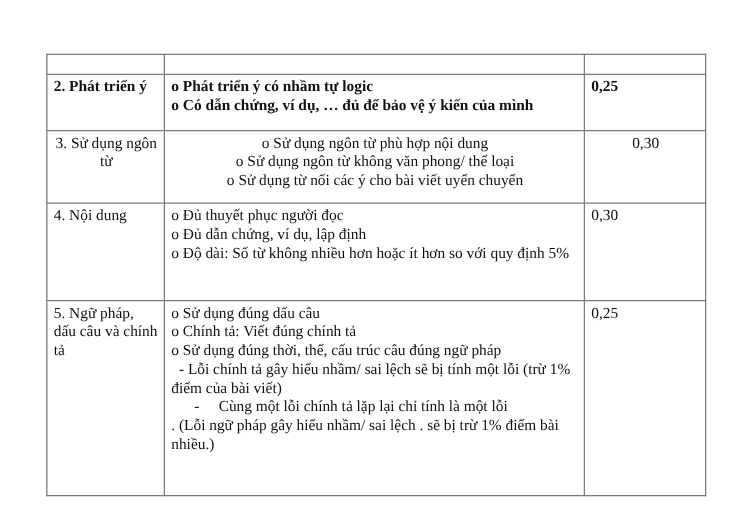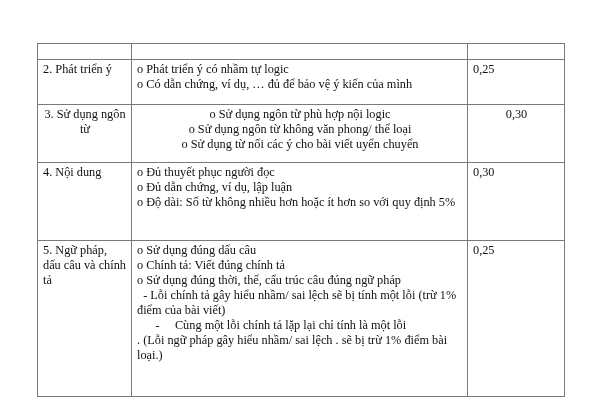--- a/index.html
+++ b/index.html
@@ -27,21 +27,21 @@
     table.rubric td {
       border: 1px solid #7a7a7a;
       vertical-align: top;
       padding: 2px 4px 0 5px;
       line-height: 15px;
     }
     col.c1 { width: 94px; }
     col.c2 { width: 336px; }
     col.c3 { width: 97px; }
     tr.r0 td { height: 13px; }
-    tr.r1 td { height: 42px; }
+    tr.r1 td { height: 42px; font-weight: bold; }
     tr.r2 td { height: 55px; text-align: center; }
     tr.r3 td { height: 75px; }
     tr.r4 td { height: 153px; }
     .line { display: block; white-space: pre-wrap; }
     .crit { display: block; }
   </style>
 </head>
 <body>
 
 <table class="rubric">
@@ -66,48 +66,48 @@
       <span class="line">o Có dẫn chứng, ví dụ, … đủ để bảo vệ ý kiến của mình</span>
     </td>
     <td>0,25</td>
   </tr>
 
   <tr class="r2">
     <td>
       <span class="crit">3. Sử dụng ngôn từ</span>
     </td>
     <td>
-      <span class="line">o Sử dụng ngôn từ phù hợp nội logic</span>
+      <span class="line">o Sử dụng ngôn từ phù hợp nội dung</span>
       <span class="line">o Sử dụng ngôn từ không văn phong/ thể loại</span>
       <span class="line">o Sử dụng từ nối các ý cho bài viết uyển chuyển</span>
     </td>
     <td>0,30</td>
   </tr>
 
   <tr class="r3">
     <td>
       <span class="crit">4. Nội dung</span>
     </td>
     <td>
       <span class="line">o Đủ thuyết phục người đọc</span>
-      <span class="line">o Đủ dẫn chứng, ví dụ, lập luận</span>
+      <span class="line">o Đủ dẫn chứng, ví dụ, lập định</span>
       <span class="line">o Độ dài: Số từ không nhiều hơn hoặc ít hơn so với quy định 5%</span>
     </td>
     <td>0,30</td>
   </tr>
 
   <tr class="r4">
     <td>
       <span class="crit">5. Ngữ pháp, dấu câu và chính tả</span>
     </td>
     <td>
       <span class="line">o Sử dụng đúng dấu câu</span>
       <span class="line">o Chính tả: Viết đúng chính tả</span>
       <span class="line">o Sử dụng đúng thời, thể, cấu trúc câu đúng ngữ pháp</span>
       <span class="line">  - Lỗi chính tả gây hiểu nhầm/ sai lệch sẽ bị tính một lỗi (trừ 1% điểm của bài viết)</span>
       <span class="line">      -     Cùng một lỗi chính tả lặp lại chỉ tính là một lỗi</span>
       <span class="line">. (Lỗi ngữ pháp gây hiểu nhầm/ sai lệch . sẽ bị trừ 1% điểm bài</span>
-      <span class="line">loại.)</span>
+      <span class="line">nhiều.)</span>
     </td>
     <td>0,25</td>
   </tr>
 </tbody>
   </table>
 
 </body></html>

